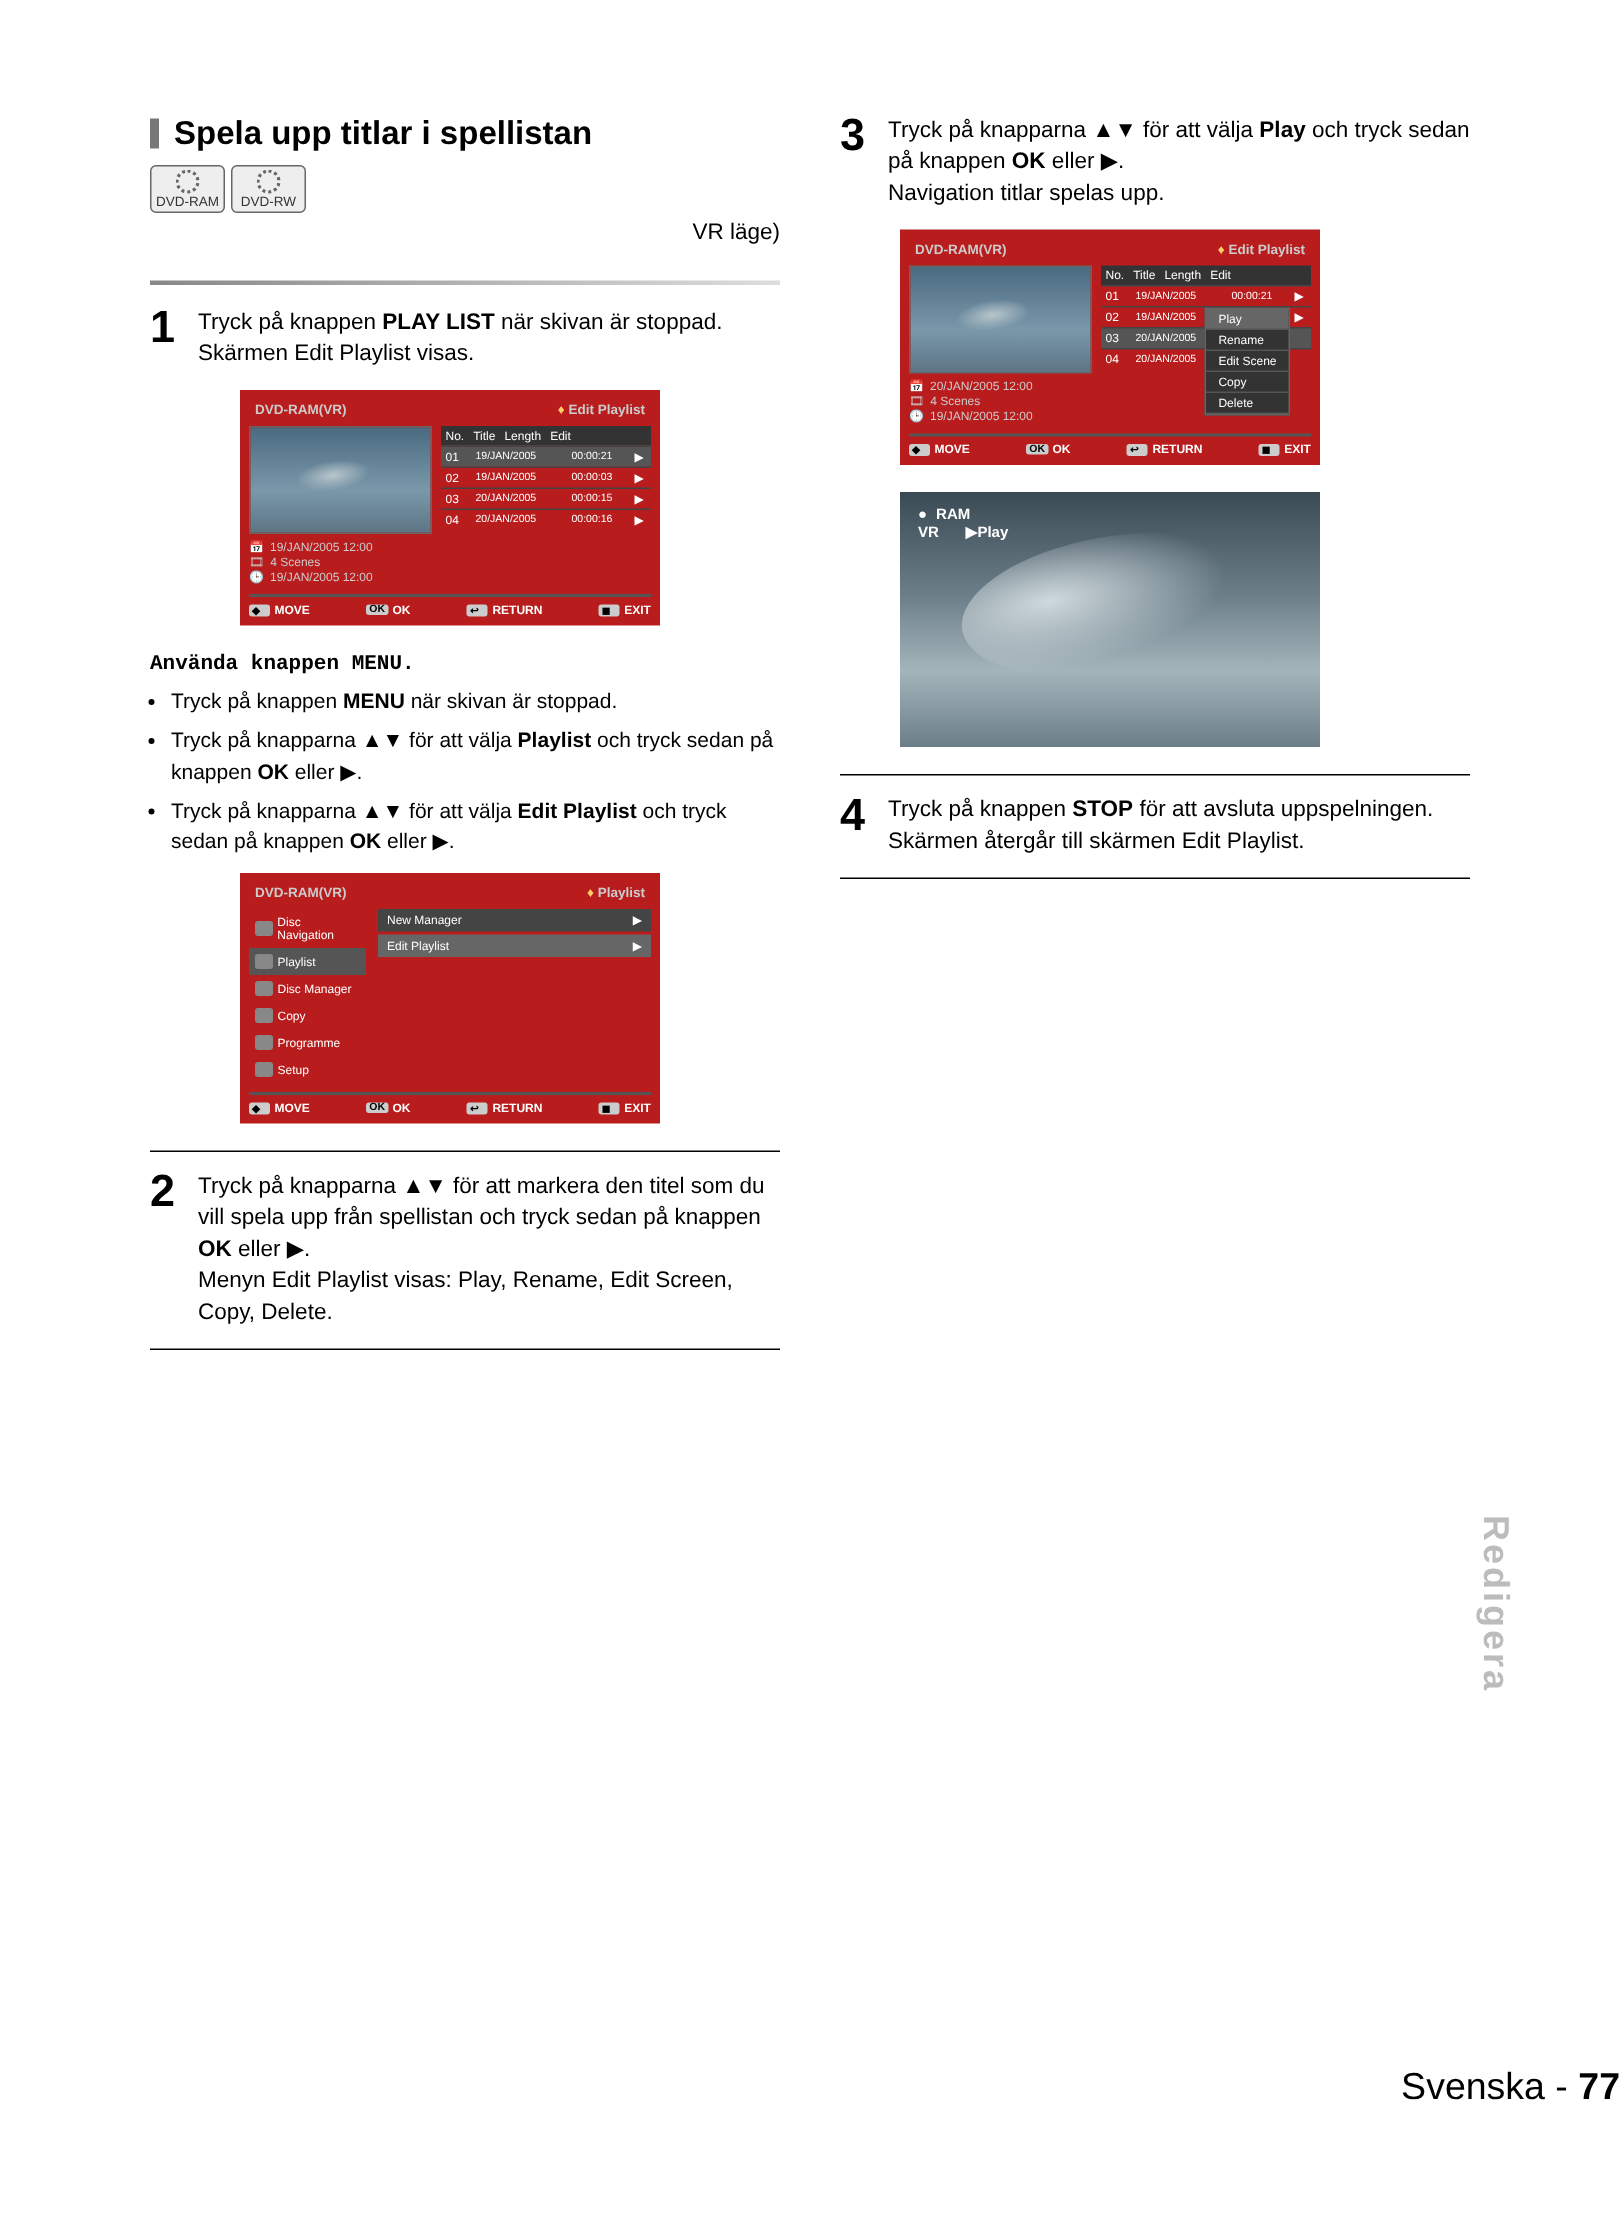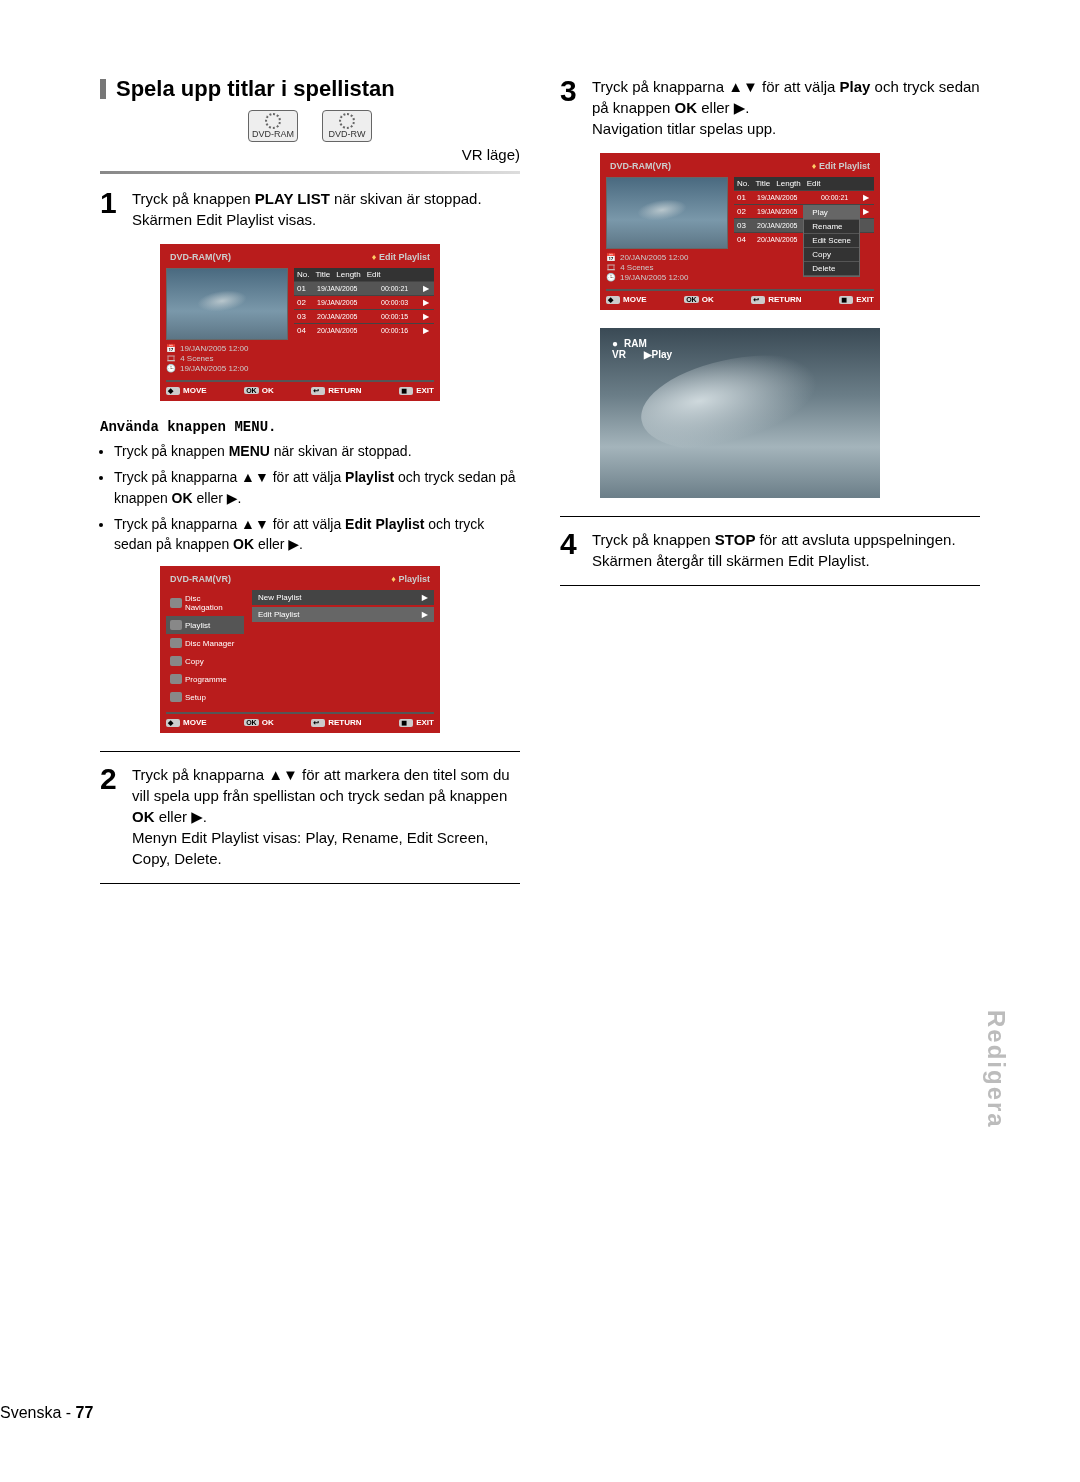--- a/index.html
+++ b/index.html
@@ -40,22 +40,22 @@
     height: 20px;
     background: #777;
     display: inline-block;
   }
   .intro {
     font-size: 15px;
     margin-top: 10px;
   }
   .disc-icons {
     display: flex;
-    justify-content: center;
-    gap: 24px;
+    justify-content: flex-start;
+    gap: 4px;
     margin-top: 8px;
   }
   .disc-icon {
     width: 48px;
     height: 30px;
     border: 1px solid #666;
     border-radius: 4px;
     font-size: 9px;
     display: flex;
     flex-direction: column;
@@ -67,21 +67,21 @@
   .disc-icon .circ {
     width: 12px;
     height: 12px;
     border: 2px dotted #666;
     border-radius: 50%;
   }
   .vr-label {
     text-align: right;
     font-size: 15px;
     margin-top: 4px;
-    margin-bottom: 8px;
+    margin-bottom: 24px;
   }
   .hr-grad {
     height: 3px;
     background: linear-gradient(to right, #888 0%, #ddd 100%);
     margin: 6px 0 14px 0;
   }
   .step {
     display: flex;
     gap: 10px;
     font-size: 15px;
@@ -285,25 +285,25 @@
     right: 70px;
     top: 1010px;
     writing-mode: vertical-rl;
     font-size: 24px;
     font-weight: bold;
     color: #bcbcbc;
     letter-spacing: 2px;
   }
   .footer {
     position: absolute;
-    bottom: 60px;
+    bottom: 76px;
     left: 0;
     width: 100%;
-    text-align: left;
-    font-size: 16px;
+    text-align: right;
+    font-size: 25px;
   }
   .footer b { font-weight: bold; }
 </style>
 </head>
 <body>
 
 <div class="page">
   <div class="two-col">
 
     <div class="col">
@@ -443,21 +443,21 @@
                 <span class="sidemenu-icon"></span>
                 <span>Programme</span>
               </div>
             <div>
                 <span class="sidemenu-icon"></span>
                 <span>Setup</span>
               </div>
           </div>
           <div class="rightmenu">
             <div class="rightmenu-item">
-                <span>New Playlist</span>
+                <span>New Manager</span>
                 <span>▶</span>
               </div>
             <div class="rightmenu-item sel">
                 <span>Edit Playlist</span>
                 <span>▶</span>
               </div>
           </div>
         </div>
         <div class="screen-footer">
           <span>

